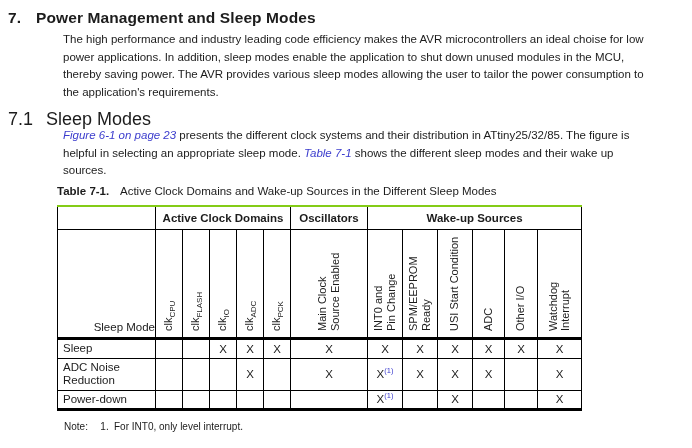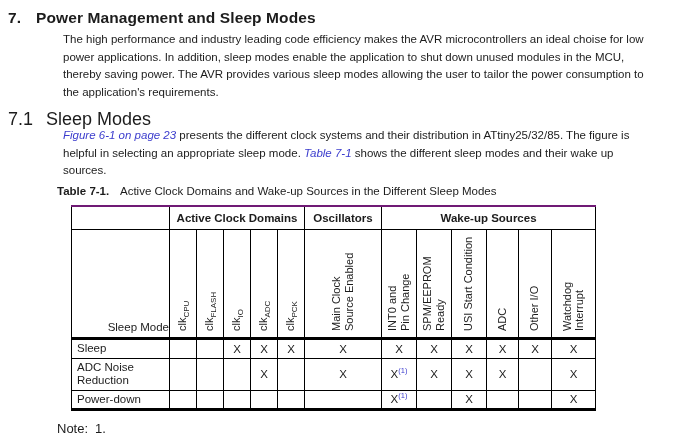--- a/index.html
+++ b/index.html
@@ -23,28 +23,28 @@
   .para { position: absolute; left: 63px; width: 585px; font-size: 11.5px; line-height: 17.5px; }
   .p1 { top: 31px; }
   .p2 { top: 127px; }
   a.xref { color: #3b3ccd; text-decoration: none; cursor: pointer; font-style: italic; }
 
   
   .caption { position: absolute; top: 185px; left: 57px; display: flex; font-size: 11.5px; }
   .caption .cap-label { font-weight: bold; width: 63px; }
 
   
-  .note { position: absolute; top: 421px; left: 57px; display: flex; font-size: 13px; }
+  .note { position: absolute; top: 421px; left: 57px; display: flex; font-size: 10px; text-align: center; }
   .note .n-label { width: 38px; }
   .note .n-num { width: 19px; }
 
   
   .tblwrap { position: absolute; top: 205px; left: 57px; }
   table { border-collapse: collapse; table-layout: fixed; width: 524px;
-          border-top: 2px solid #701a75; border-bottom: 3px solid #000; margin-left: 14px; }
+          border-top: 2px solid #84cc16; border-bottom: 3px solid #000; }
   th, td { border: 1px solid #000; font-size: 11.5px; padding: 0; }
   tr.ghead { height: 23px; }
   tr.ghead th { font-weight: bold; text-align: center; }
   tr.vhead { height: 109px; }
   tr.vhead th { border-bottom: 3px solid #000; vertical-align: bottom; font-weight: normal; position: relative; }
   th.sleepmode { font-weight: bold; text-align: right; padding: 0 0 4px 5px; vertical-align: bottom; }
   tbody td.rowlabel { text-align: left; padding: 2px 3px 2px 5px; line-height: 13.5px; }
   tbody td.mark { text-align: center; vertical-align: middle; }
   tr.r-idle { height: 20px; }
   tr.r-adc { height: 32px; }
@@ -200,15 +200,16 @@
           <td class="mark"></td>
           <td class="mark">X</td>
         </tr>
       </tbody>
     </table>
   </div>
 
   <div class="note">
     <span class="n-label">Note:</span>
     <span class="n-num">1.</span>
+    <span>For INT0, only level interrupt.</span>
   </div>
 
 </div>
 
 </body></html>

